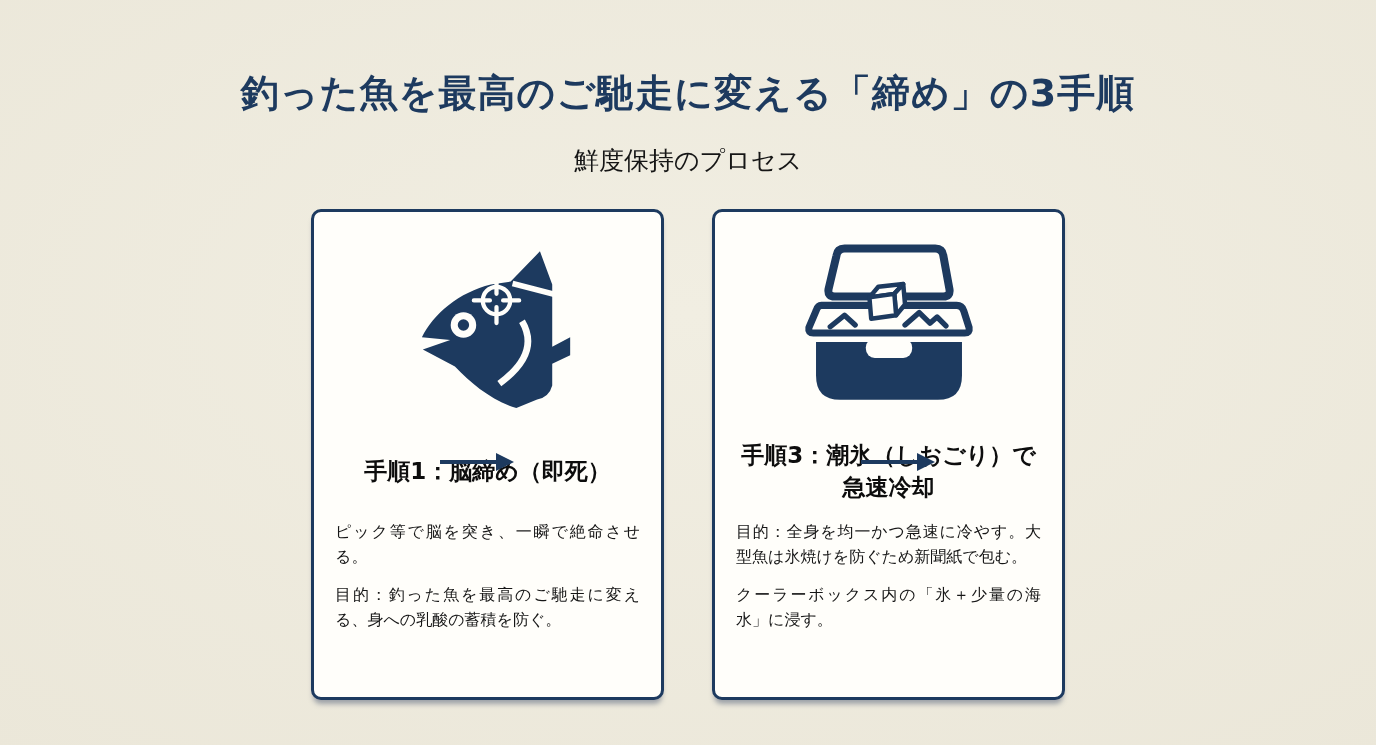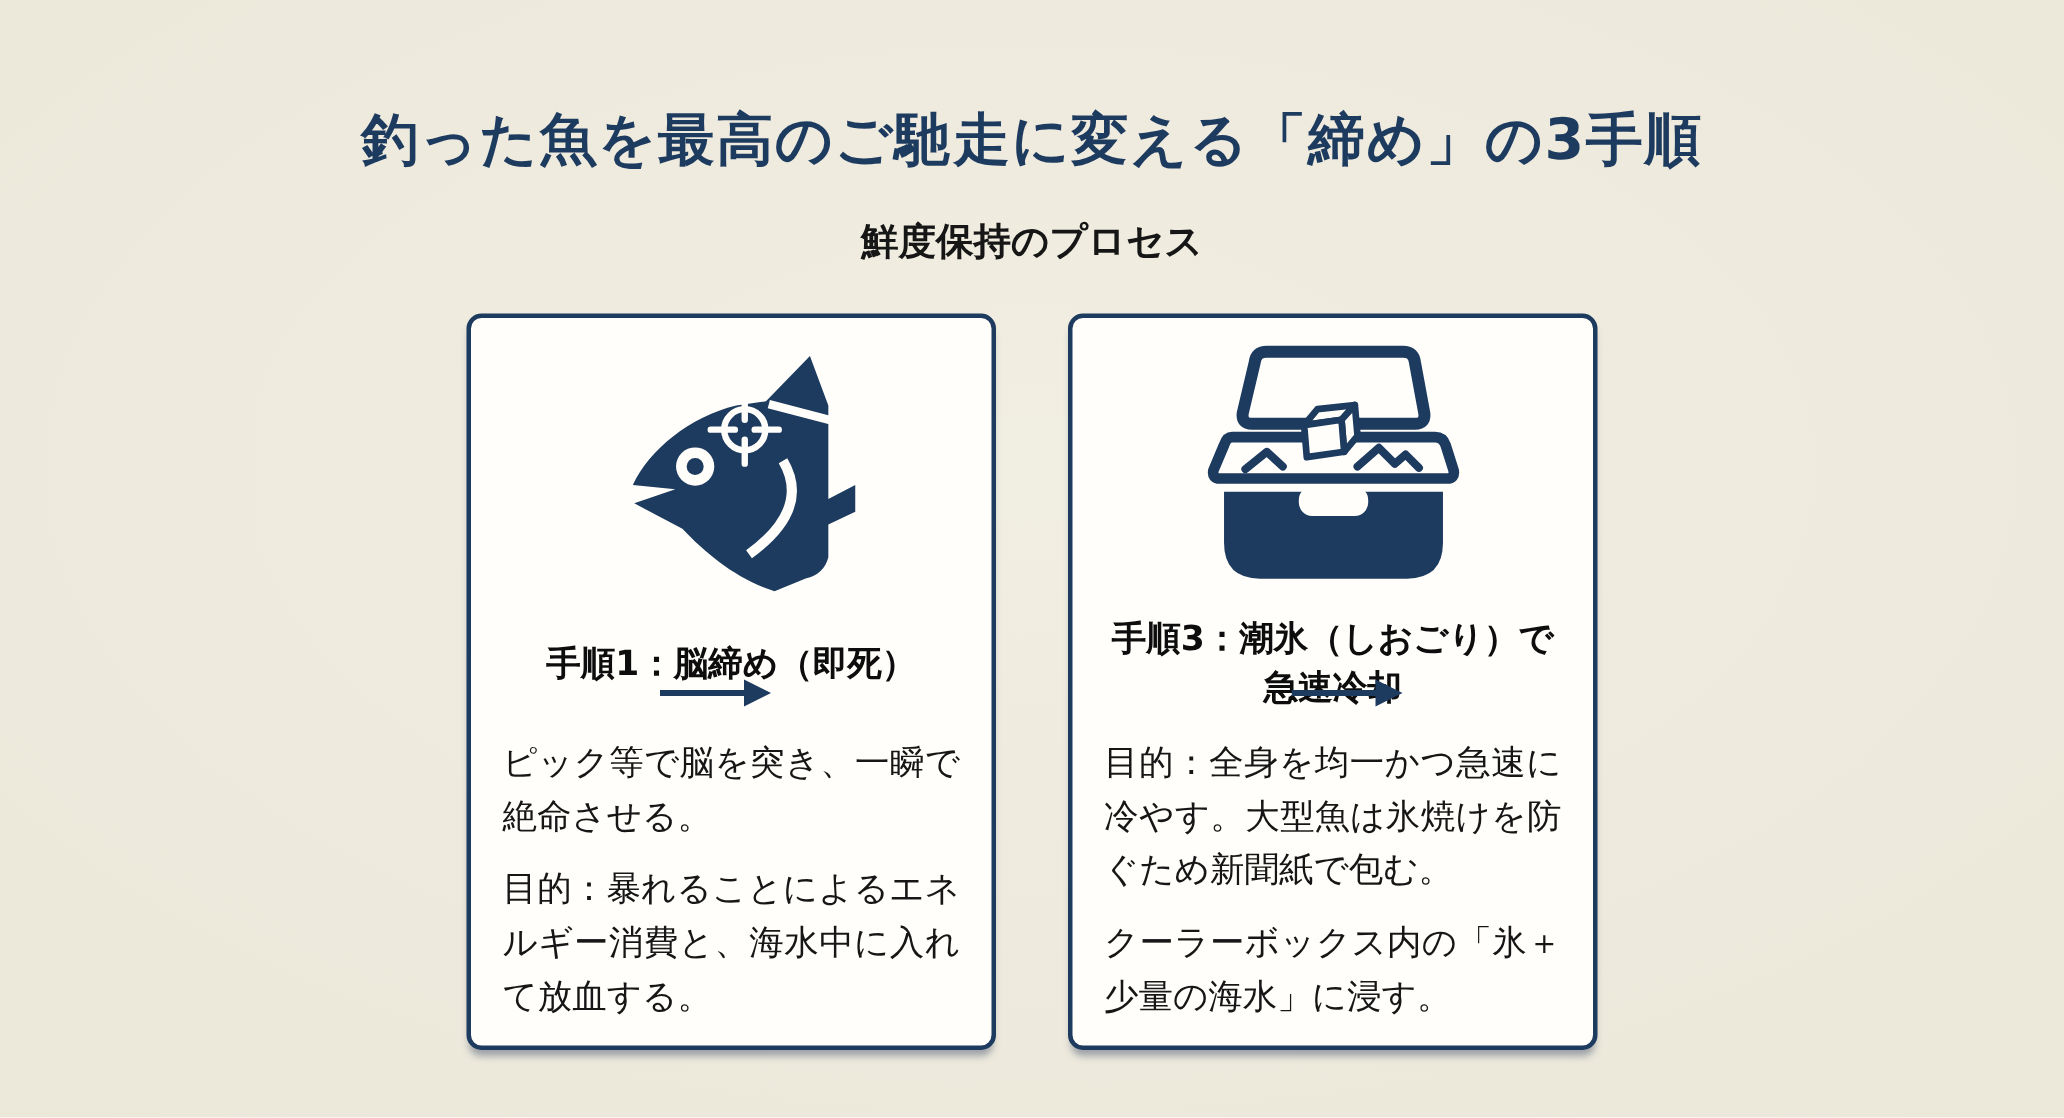--- a/index.html
+++ b/index.html
@@ -18,21 +18,21 @@
     text-align: center;
     font-size: 38px;
     font-weight: 800;
     color: #1d3a5f;
     letter-spacing: 1px;
   }
   .subtitle {
     margin-top: 25px;
     text-align: center;
     font-size: 25px;
-    font-weight: 700;
+    font-weight: 400;
     color: #161616;
   }
   .steps-row {
     position: relative;
     margin-top: 32px;
     display: flex;
     justify-content: center;
     gap: 48px;
   }
   .card {
@@ -60,21 +60,21 @@
     align-items: center;
     justify-content: center;
     text-align: center;
     font-size: 23px;
     line-height: 1.4;
     font-weight: 800;
     color: #0d0d0d;
   }
   .card-body {
     padding: 16px 21px 0 21px;
-    font-size: 23px;
+    font-size: 16px;
     line-height: 1.56;
     color: #161616;
     text-align: justify;
   }
   .card-body p { margin: 0 0 13px 0; }
   .arrow {
     position: absolute;
     top: 240px;
   }
   .arrow-1 { left: 440px; }
@@ -96,21 +96,21 @@
         <path d="M126,86 Q146,120 102,152" stroke="#fffefa" stroke-width="7" fill="none"></path>
         <circle cx="64" cy="90" r="13.5" fill="#fffefa"></circle>
         <circle cx="64" cy="90" r="6" fill="#1d3a5f"></circle>
         <circle cx="99" cy="64" r="14.5" stroke="#fffefa" stroke-width="4.5" fill="none"></circle>
         <path d="M99,40 L99,57 M99,71 L99,88 M75,64 L92,64 M106,64 L123,64" stroke="#fffefa" stroke-width="4.5" fill="none" stroke-linecap="round"></path>
       </svg>
     </div>
     <h2 class="card-title">手順1：脳締め（即死）</h2>
     <div class="card-body">
       <p>ピック等で脳を突き、一瞬で絶命させる。</p>
-      <p>目的：暴れることによるエネルギー消費と、海水中に入れて放血する。</p>
+      <p>目的：釣った魚を最高のご馳走に変える、身への乳酸の蓄積を防ぐ。</p>
     </div>
   </section>
 
   <svg class="arrow arrow-1" width="76" height="26" viewBox="0 0 76 26">
     <line x1="0" y1="13" x2="60" y2="13" stroke="#1d3a5f" stroke-width="4"></line>
     <path d="M56,4 L74,13 L56,22 Z" fill="#1d3a5f"></path>
   </svg>
 
 
   <svg class="arrow arrow-2" width="76" height="26" viewBox="0 0 76 26">

